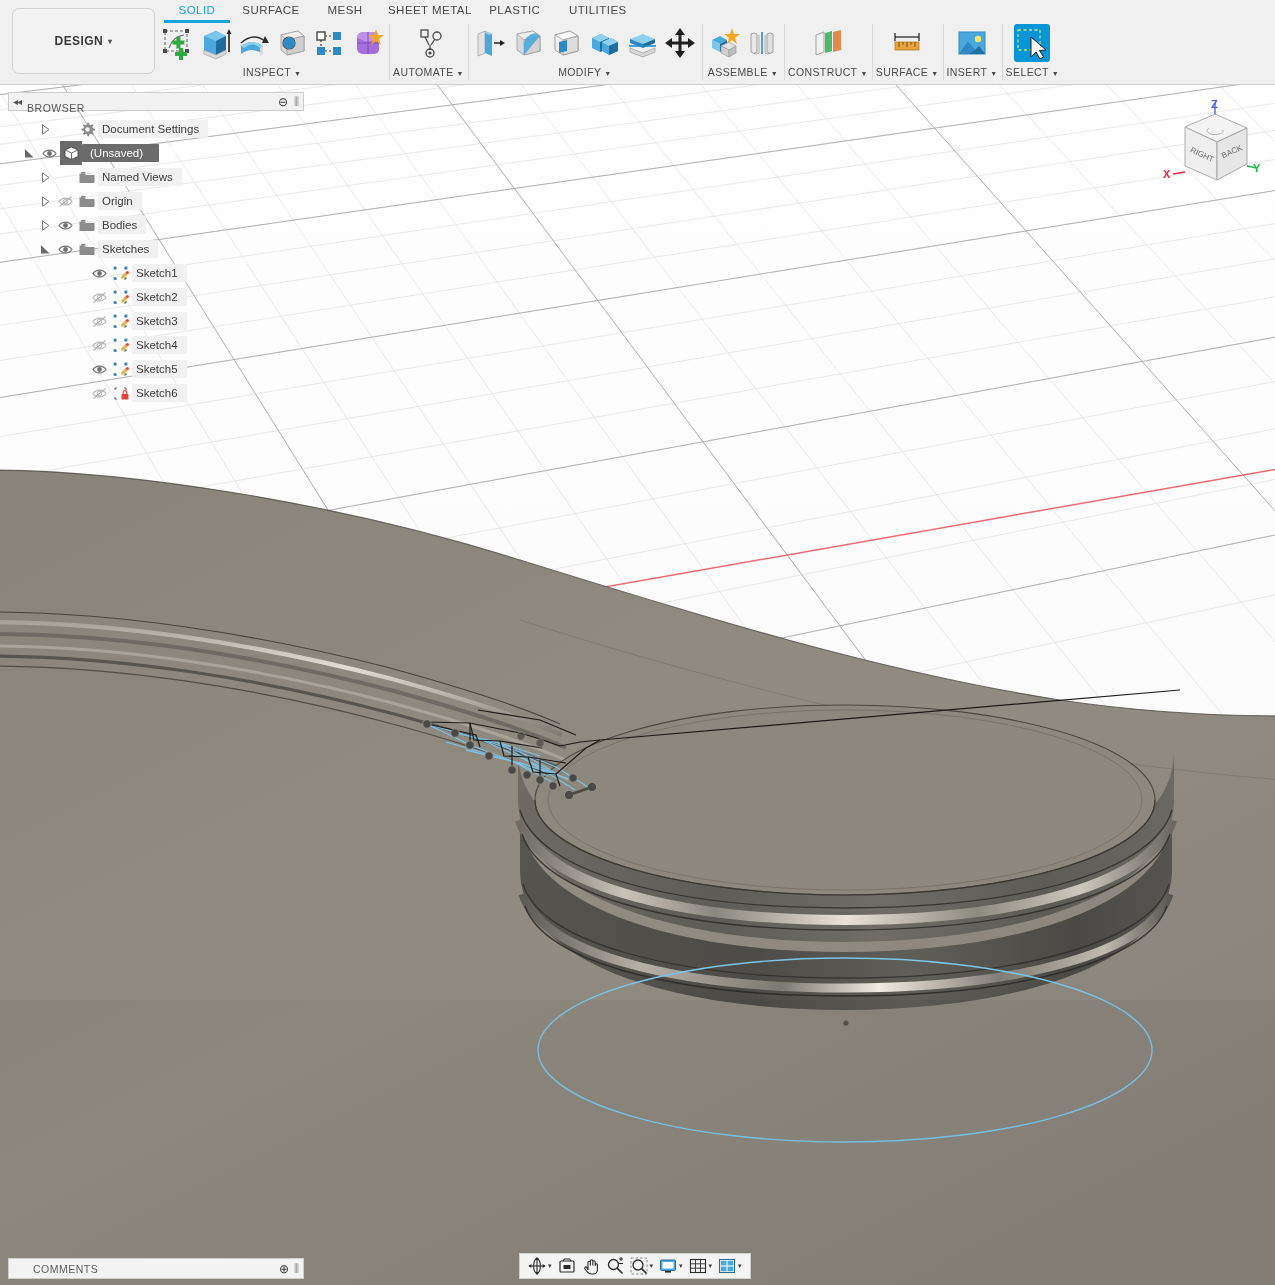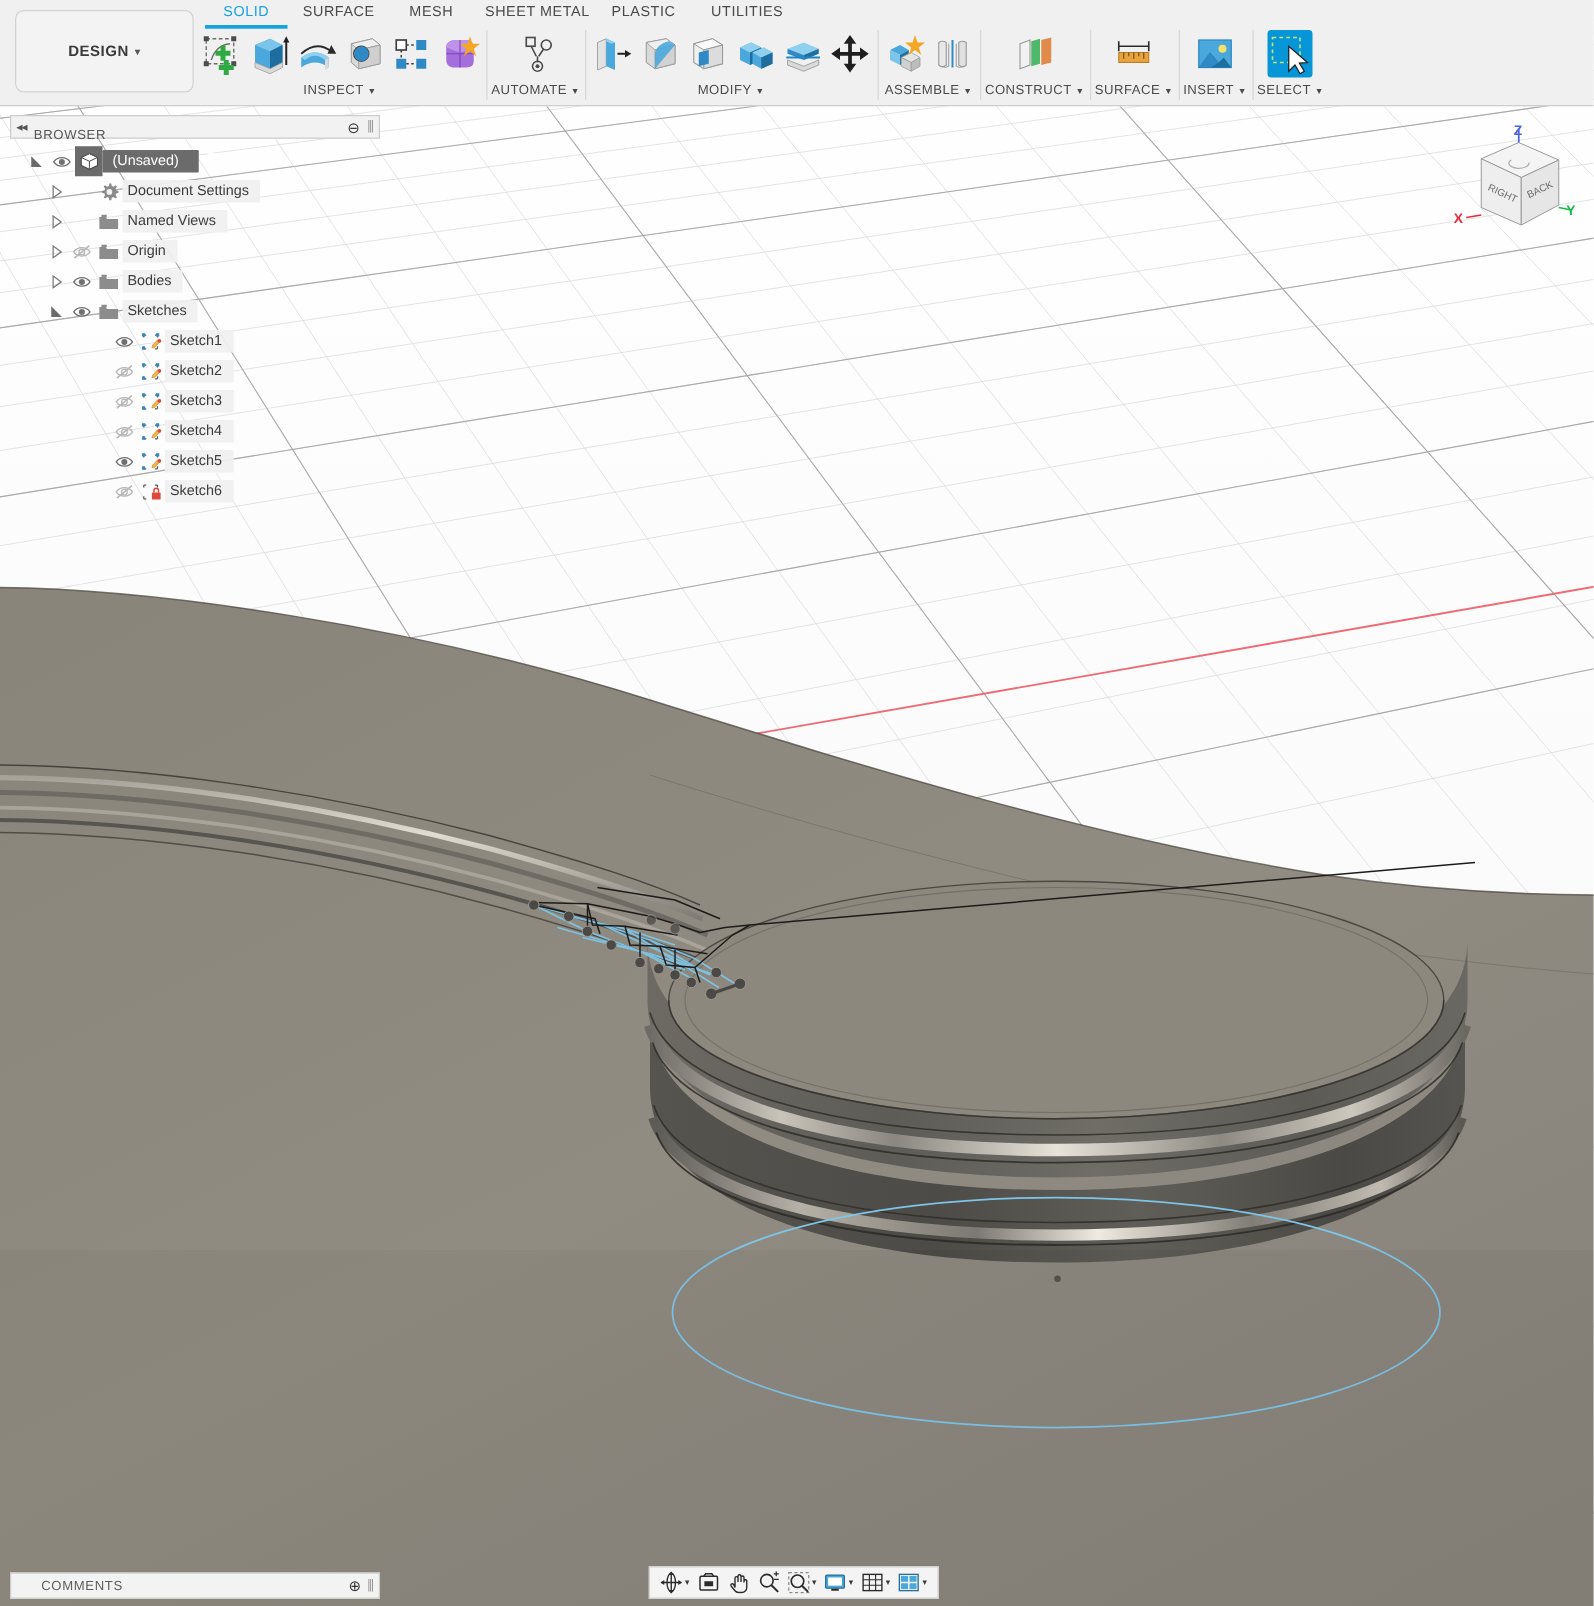--- a/index.html
+++ b/index.html
@@ -614,20 +614,35 @@
 </div>
 
 <div id="browser">
   <div id="browser-header">
     <span class="collapse">◂◂</span>
     <span class="title">BROWSER</span>
     <span class="minus">⊖</span>
     <span class="grip">⫼</span>
   </div>
   <div id="tree">
+      <div class="node" style="padding-left: 28px;">
+        <span class="arrow">
+          <svg width="9" height="11" viewBox="0 0 9 11">
+            <polygon points="1.5,0.8 8,5.5 1.5,10.2" fill="none" stroke="#7a7a7a" stroke-width="1"></polygon>
+          </svg>
+        </span>
+        <span class="eye"></span>
+        <span class="nodeicon">
+          <svg width="15" height="15" viewBox="0 0 15 15">
+            <path d="M7.5 0.8 l1.5 0 0.45 2.0 1.35 0.56 1.7-1.15 1.06 1.06 -1.15 1.7 0.56 1.35 2.0 0.45 0 1.5 -2.0 0.45 -0.56 1.35 1.15 1.7 -1.06 1.06 -1.7-1.15 -1.35 0.56 -0.45 2.0 -1.5 0 -0.45-2.0 -1.35-0.56 -1.7 1.15 -1.06-1.06 1.15-1.7 -0.56-1.35 -2.0-0.45 0-1.5 2.0-0.45 0.56-1.35 -1.15-1.7 1.06-1.06 1.7 1.15 1.35-0.56 Z" fill="#8a8a8a"></path>
+            <circle cx="7.5" cy="7.5" r="2.3" fill="#f2f2f2"></circle>
+          </svg>
+        </span>
+        <span class="nlabel">Document Settings</span>
+      </div>
       <div class="node root" style="padding-left: 12px;">
         <span class="arrow">
           <svg width="11" height="11" viewBox="0 0 11 11">
             <polygon points="1,9.5 9.5,9.5 1,1" fill="#6b6b6b"></polygon>
           </svg>
         </span>
         <span class="eye">
           <svg width="15" height="13" viewBox="0 0 15 13">
             <path d="M1 6.5 C4 2 11 2 14 6.5 C11 11 4 11 1 6.5 Z" fill="none" stroke="#707070" stroke-width="1.1"></path>
             <circle cx="7.5" cy="6.5" r="2.4" fill="#707070"></circle>
@@ -640,35 +655,20 @@
             <line x1="7.5" y1="7" x2="7.5" y2="13.5" stroke="#4a4a4a" stroke-width="0.8"></line>
           </svg>
         </span>
         <span class="nlabel">(Unsaved)</span>
         <span class="radio">
           <svg width="14" height="14" viewBox="0 0 14 14">
             <circle cx="7" cy="7" r="6" fill="none" stroke="#ffffff" stroke-width="1.1"></circle>
             <circle cx="7" cy="7" r="2.6" fill="#ffffff"></circle>
           </svg>
         </span>
-      </div>
-      <div class="node" style="padding-left: 28px;">
-        <span class="arrow">
-          <svg width="9" height="11" viewBox="0 0 9 11">
-            <polygon points="1.5,0.8 8,5.5 1.5,10.2" fill="none" stroke="#7a7a7a" stroke-width="1"></polygon>
-          </svg>
-        </span>
-        <span class="eye"></span>
-        <span class="nodeicon">
-          <svg width="15" height="15" viewBox="0 0 15 15">
-            <path d="M7.5 0.8 l1.5 0 0.45 2.0 1.35 0.56 1.7-1.15 1.06 1.06 -1.15 1.7 0.56 1.35 2.0 0.45 0 1.5 -2.0 0.45 -0.56 1.35 1.15 1.7 -1.06 1.06 -1.7-1.15 -1.35 0.56 -0.45 2.0 -1.5 0 -0.45-2.0 -1.35-0.56 -1.7 1.15 -1.06-1.06 1.15-1.7 -0.56-1.35 -2.0-0.45 0-1.5 2.0-0.45 0.56-1.35 -1.15-1.7 1.06-1.06 1.7 1.15 1.35-0.56 Z" fill="#8a8a8a"></path>
-            <circle cx="7.5" cy="7.5" r="2.3" fill="#f2f2f2"></circle>
-          </svg>
-        </span>
-        <span class="nlabel">Document Settings</span>
       </div>
       <div class="node" style="padding-left: 28px;">
         <span class="arrow">
           <svg width="9" height="11" viewBox="0 0 9 11">
             <polygon points="1.5,0.8 8,5.5 1.5,10.2" fill="none" stroke="#7a7a7a" stroke-width="1"></polygon>
           </svg>
         </span>
         <span class="eye"></span>
         <span class="nodeicon">
           <svg width="16" height="13" viewBox="0 0 16 13">

